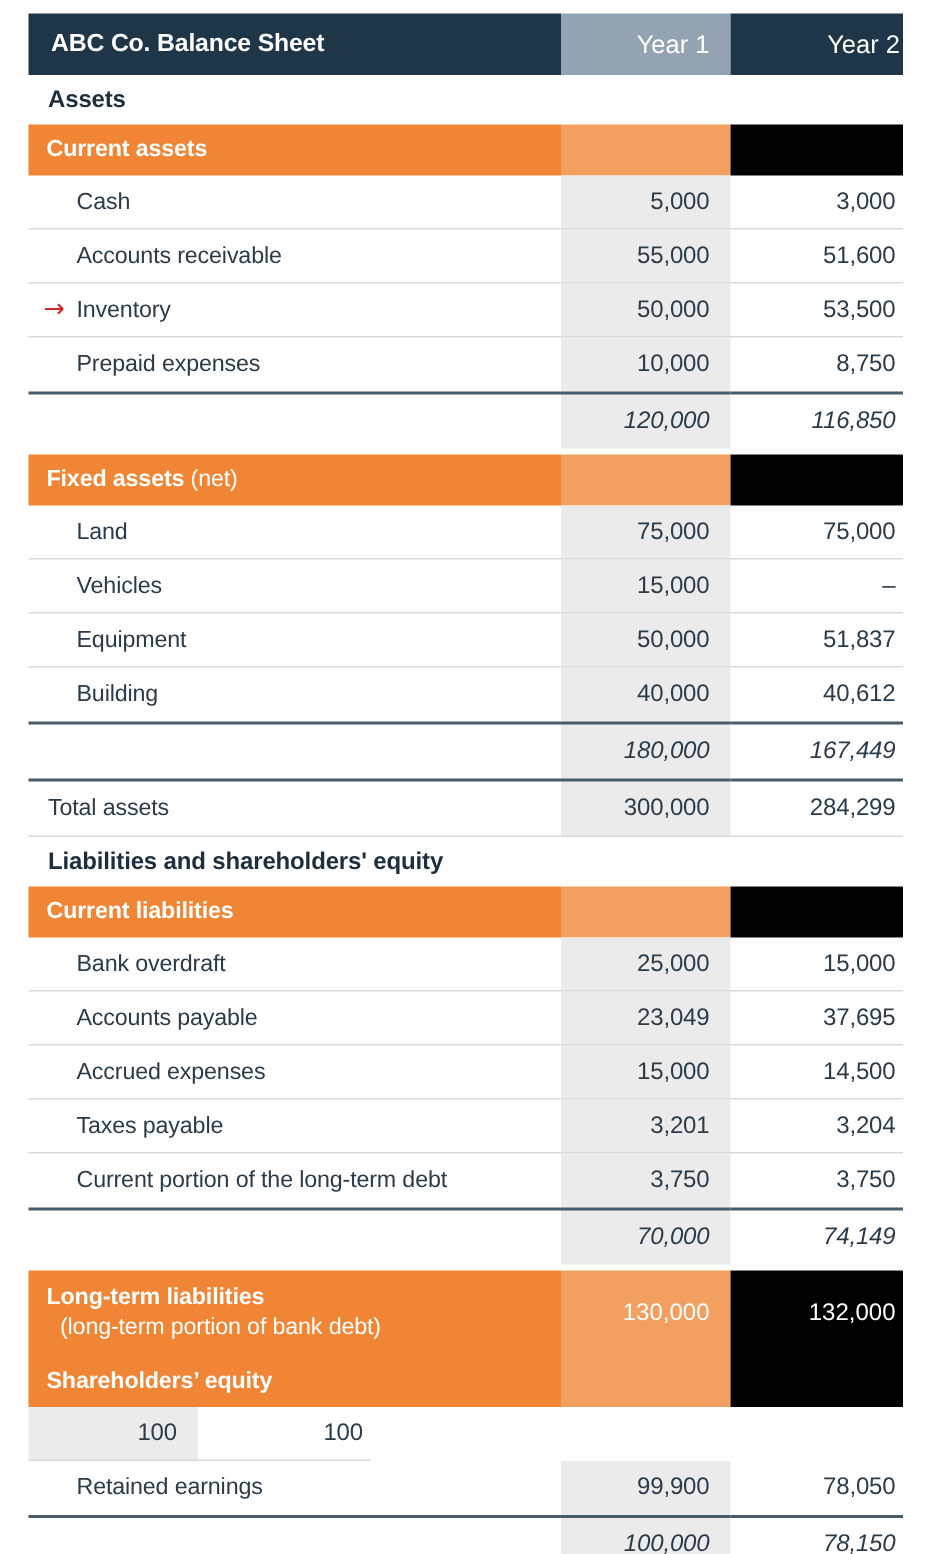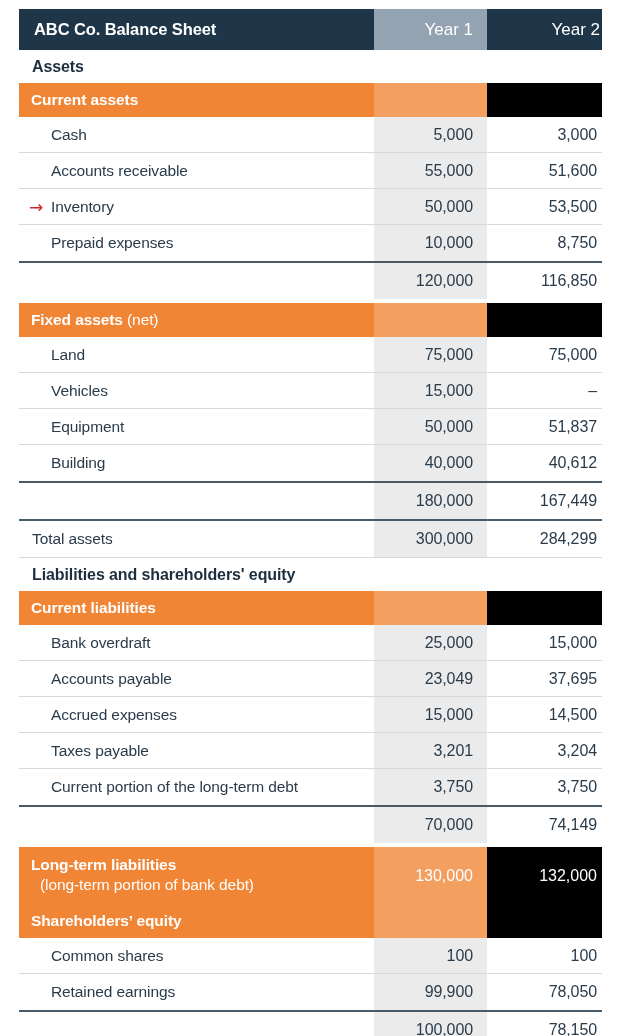--- a/index.html
+++ b/index.html
@@ -182,20 +182,21 @@
     transform: translateY(-50%);
     color: #cf2a27;
     font-size: 17px;
     line-height: 1;
     font-family: "DejaVu Sans", sans-serif;
   }
 
   
   .subtotal {
     height: 38px;
+    font-style: italic;
   }
   .subtotal .c-label {
     border-top: 2px solid #4a5b68;
   }
   .subtotal .c-y1 {
     background: #ebebeb;
     border-top: 2px solid #4a5b68;
   }
   .subtotal .c-y2 {
     border-top: 2px solid #4a5b68;
@@ -499,23 +500,20 @@
 
   <div class="row band">
     <div class="c-label">
       <span class="band-text">Shareholders’ equity</span>
     </div>
     <div class="c-y1"></div>
     <div class="c-y2"></div>
   </div>
 
   <div class="row item">
-    <div class="c-label">
-      <span class="item-label">Common shares</span>
-    </div>
     <div class="c-y1">
       <span class="item-val">100</span>
     </div>
     <div class="c-y2">
       <span class="item-val">100</span>
     </div>
   </div>
 
   <div class="row item no-rule">
     <div class="c-label">

